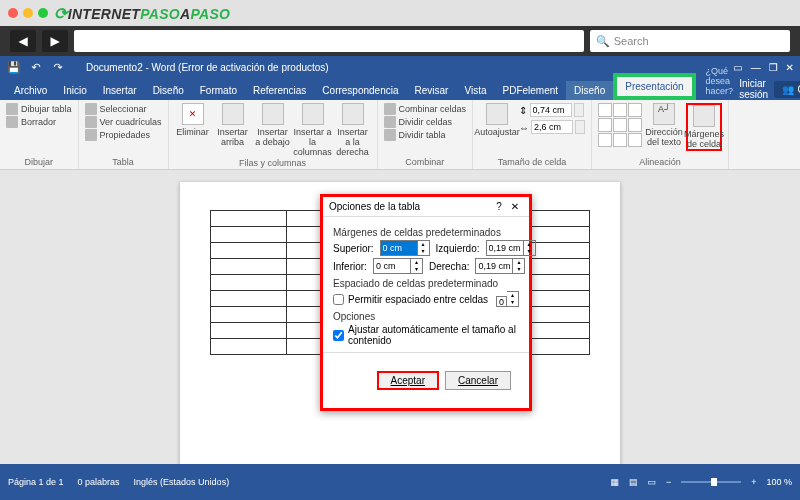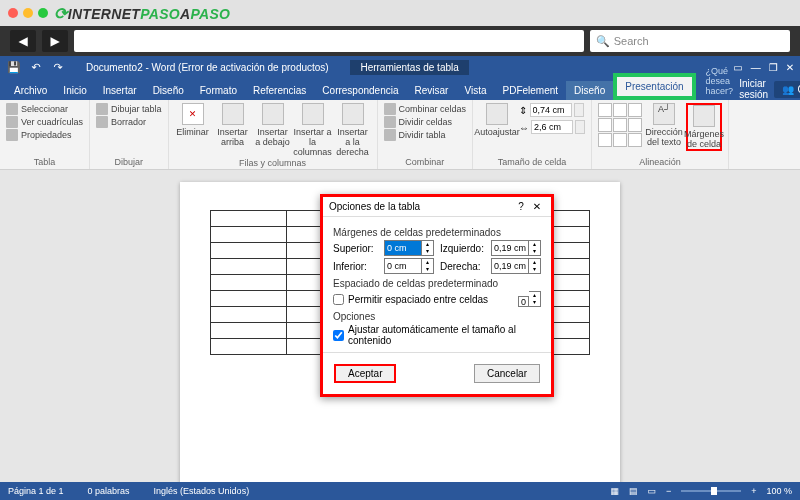--- a/index.html
+++ b/index.html
@@ -51,41 +51,41 @@
 .align-grid { display: grid; grid-template-columns: repeat(3,14px); grid-template-rows: repeat(3,14px); gap: 1px; }
 .align-grid div { background: #fff; border: 1px solid #bbb; }
 
 
 .doc-area { position: absolute; top: 170px; left: 0; right: 0; bottom: 18px; background: #e6e6e6; overflow: hidden; display: flex; justify-content: center; padding-top: 12px; }
 .page { width: 440px; height: 600px; background: #fff; box-shadow: 0 1px 4px rgba(0,0,0,0.3); padding: 28px 30px; }
 .tbl { border-collapse: collapse; width: 100%; }
 .tbl td { border: 1px solid #333; height: 16px; }
 
 
-.dialog { position: absolute; top: 194px; left: 320px; width: 234px; background: #fff; border: 3px solid red; box-shadow: 0 2px 8px rgba(0,0,0,0.4); font-size: 10px; }
+.dialog { position: absolute; top: 194px; left: 320px; width: 212px; background: #fff; border: 3px solid red; box-shadow: 0 2px 8px rgba(0,0,0,0.4); font-size: 10px; }
 .dialog-title { background: #fff; padding: 4px 6px; display: flex; align-items: center; border-bottom: 1px solid #ddd; }
 .dialog-title span:first-child { flex: 1; }
 .dialog-title .x { width: 16px; text-align: center; cursor: pointer; }
 .dialog-body { padding: 6px 10px 4px 10px; }
 .section-lbl { margin: 4px 0 2px 0; color: #333; }
 .margin-row { display: flex; gap: 6px; margin: 2px 0; align-items: center; }
 .margin-row label { width: 50px; }
 .num-input { display: flex; align-items: flex-end; }
 .num-input input { width: 38px; height: 16px; border: 1px solid #7a7a7a; font-size: 9px; padding: 0 2px; }
 .num-input input.sel { background: #0078d7; color: #fff; }
 .num-input .sp { width: 12px; height: 16px; border: 1px solid #7a7a7a; border-left: none; font-size: 6px; display:flex; flex-direction:column; }
 .num-input .sp div { flex:1; text-align:center; line-height:7px; }
 .chk { display: flex; align-items: center; gap: 4px; margin: 2px 0; }
 .chk input { width: 11px; height: 11px; }
-.dialog-buttons { display: flex; justify-content: space-between; gap: 6px; padding: 11px; border-top: 1px solid #ddd; }
+.dialog-buttons { display: flex; justify-content: flex-end; gap: 6px; padding: 18px; border-top: 1px solid #ddd; text-decoration: underline; }
 .dialog-buttons button { padding: 2px 12px; font-size: 10px; border: 1px solid #999; background: #f0f0f0; }
 .dialog-buttons button.primary { border: 2px solid red; }
 
 
-.status-bar { position: absolute; bottom: 0; left: 0; right: 0; height: 18px; background: #2b579a; color: #fff; font-size: 9px; display: flex; align-items: center; padding: 0 8px; gap: 24px; }
+.status-bar { position: absolute; bottom: 0; left: 0; right: 0; height: 18px; background: #2b579a; color: #fff; font-size: 9px; display: flex; align-items: center; padding: 18px 8px; gap: 14px; }
 .status-bar .right { margin-left: auto; display: flex; align-items: center; gap: 10px; }
 .zoom-slider { width: 60px; height: 2px; background: #6b8fc2; position: relative; }
 .zoom-slider::after { content:''; position:absolute; left:50%; top:-3px; width:6px; height:8px; background:#fff; }
 </style>
 </head>
 <body>
 
 <div class="browser-bar">
   <div class="traffic">
     <div class="dot r"></div>
@@ -106,21 +106,20 @@
   </div>
 </div>
 
 <div class="word-titlebar">
   <div class="qat">
     <div class="qat-icon">💾</div>
     <div class="qat-icon">↶</div>
     <div class="qat-icon">↷</div>
   </div>
   <div class="title">Documento2 - Word (Error de activación de productos)</div>
-  <div class="context-tab">Herramientas de tabla</div>
   <div style="flex:1"></div>
   <div class="win-btns">
     <span>▭</span>
     <span>—</span>
     <span>❐</span>
     <span>✕</span>
   </div>
 </div>
 
 <div class="ribbon-tabs">
@@ -145,49 +144,49 @@
     </div>
   </div>
 </div>
 
 <div class="ribbon">
   <div class="group">
     <div class="group-body">
       <div class="vstack">
         <div class="cmd-sm">
             <span class="ic"></span>
+            <span>Dibujar tabla</span>
+          </div>
+        <div class="cmd-sm">
+            <span class="ic"></span>
+            <span>Borrador</span>
+          </div>
+      </div>
+    </div>
+    <div class="group-label">Dibujar</div>
+  </div>
+
+  <div class="group">
+    <div class="group-body">
+      <div class="vstack">
+        <div class="cmd-sm">
+            <span class="ic"></span>
             <span>Seleccionar</span>
           </div>
         <div class="cmd-sm">
             <span class="ic"></span>
             <span>Ver cuadrículas</span>
           </div>
         <div class="cmd-sm">
             <span class="ic"></span>
             <span>Propiedades</span>
           </div>
       </div>
     </div>
     <div class="group-label">Tabla</div>
-  </div>
-
-  <div class="group">
-    <div class="group-body">
-      <div class="vstack">
-        <div class="cmd-sm">
-            <span class="ic"></span>
-            <span>Dibujar tabla</span>
-          </div>
-        <div class="cmd-sm">
-            <span class="ic"></span>
-            <span>Borrador</span>
-          </div>
-      </div>
-    </div>
-    <div class="group-label">Dibujar</div>
   </div>
 
   <div class="group">
     <div class="group-body">
       <div class="cmd-lg">
           <div class="ic" style="background:#fff;color:#c00;display:flex;align-items:center;justify-content:center">✕</div>
           <span>Eliminar</span>
         </div>
       <div class="cmd-lg">
           <div class="ic"></div>

